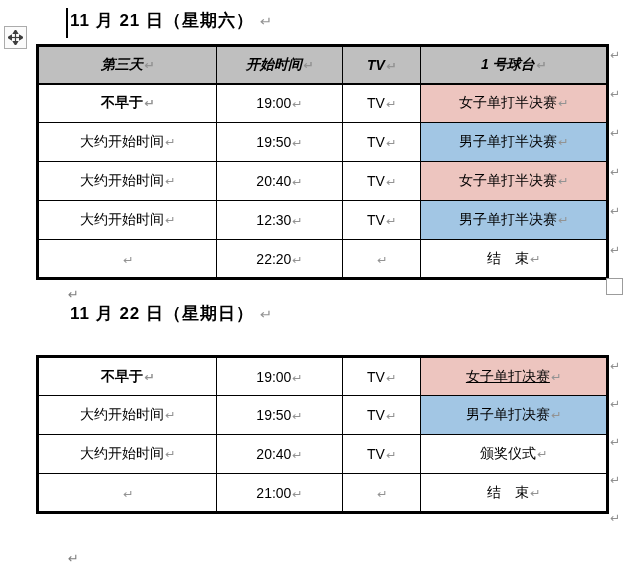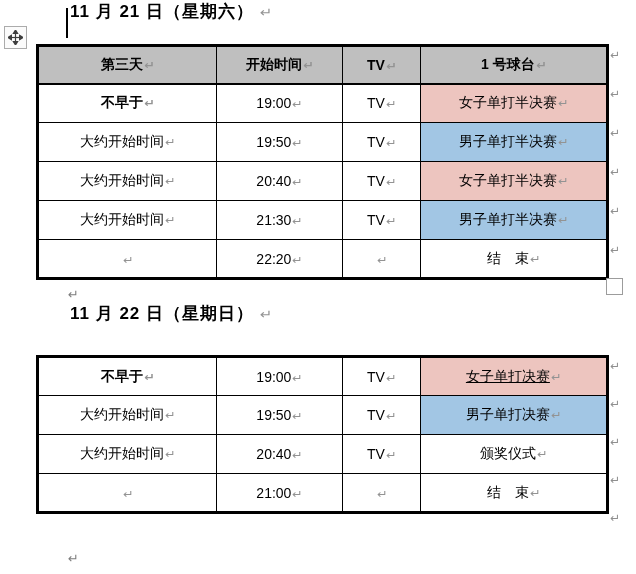--- a/index.html
+++ b/index.html
@@ -10,40 +10,40 @@
   
   .move-handle{position:absolute;left:4px;top:26px;width:23px;height:23px;
        border:1px solid #ababab;background:#fbfbfb;box-sizing:border-box;
        display:flex;align-items:center;justify-content:center;}
 
   
   .caret{position:absolute;left:66px;top:8px;width:2px;height:30px;background:#000;}
 
   
   .title{position:absolute;left:70px;font-size:17px;font-weight:bold;letter-spacing:1px;white-space:nowrap;}
-  .title.t1{top:0;}
+  .title.t1{top:9px;}
   .title.t2{top:302px;}
   .title .pmark{font-weight:normal;font-size:13px;margin-left:7px;}
 
   
   .pmark{color:#939393;font-size:11px;line-height:1;display:inline-block;
          transform:scaleX(1.15);vertical-align:baseline;margin-left:2px;}
   .free-mark{position:absolute;color:#7d7d7d;font-size:13px;}
   .fm1{left:68px;top:287px;}
   .fm2{left:68px;top:551px;}
   .row-mark{position:absolute;left:610px;color:#8f8f8f;font-size:12px;}
 
   
   table.sched{position:absolute;left:36px;width:570px;border-collapse:collapse;
        table-layout:fixed;border:3px solid #000;}
   table.sched.t1{top:44px;}
   table.sched.t2{top:355px;}
   table.sched td, table.sched th{border:1.5px solid #000;text-align:center;
        vertical-align:middle;font-size:14px;padding:0;overflow:hidden;white-space:nowrap;}
-  table.sched th{font-weight:bold;border-bottom:2.5px solid #000;}
+  table.sched th{font-weight:bold;border-bottom:2.5px solid #000;font-style:italic;}
   table.sched tr{height:39px;}
   table.sched tr.hdr{height:38px;}
   td.b{font-weight:bold;}
 
   
   .resize-handle{position:absolute;left:606px;top:278px;width:17px;height:17px;
        background:#fff;border:1.5px solid #9c9c9c;box-sizing:border-box;}
 </style>
 </head>
 <body>
@@ -94,21 +94,21 @@
       <td style="background-color: rgb(162, 198, 228);"><span>男子单打半决赛</span><span class="pmark">↵</span></td>
     </tr>
     <tr>
       <td><span>大约开始时间</span><span class="pmark">↵</span></td>
       <td><span>20:40</span><span class="pmark">↵</span></td>
       <td><span>TV</span><span class="pmark">↵</span></td>
       <td style="background-color: rgb(237, 197, 191);"><span>女子单打半决赛</span><span class="pmark">↵</span></td>
     </tr>
     <tr>
       <td><span>大约开始时间</span><span class="pmark">↵</span></td>
-      <td><span>21:30</span><span class="pmark">↵</span></td>
+      <td><span>12:30</span><span class="pmark">↵</span></td>
       <td><span>TV</span><span class="pmark">↵</span></td>
       <td style="background-color: rgb(162, 198, 228);"><span>男子单打半决赛</span><span class="pmark">↵</span></td>
     </tr>
     <tr>
       <td><span></span><span class="pmark">↵</span></td>
       <td><span>22:20</span><span class="pmark">↵</span></td>
       <td><span></span><span class="pmark">↵</span></td>
       <td style="background-color: rgb(255, 255, 255);"><span>结　束</span><span class="pmark">↵</span></td>
     </tr>
   </tbody>

